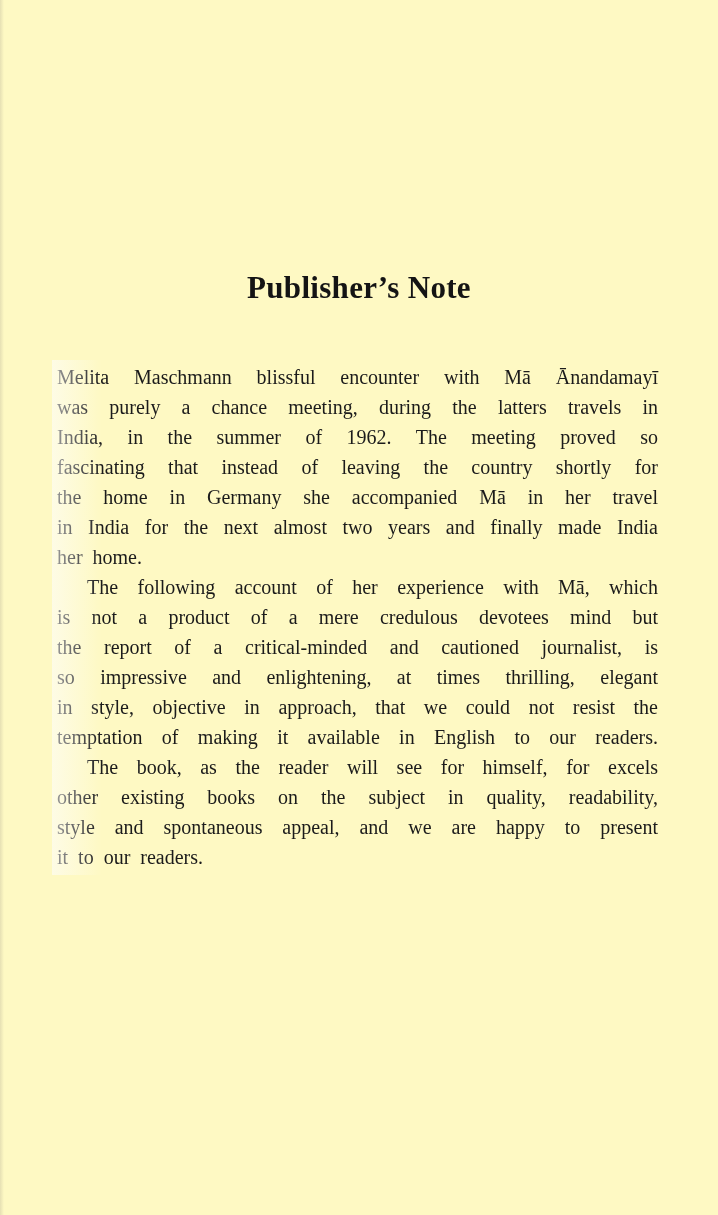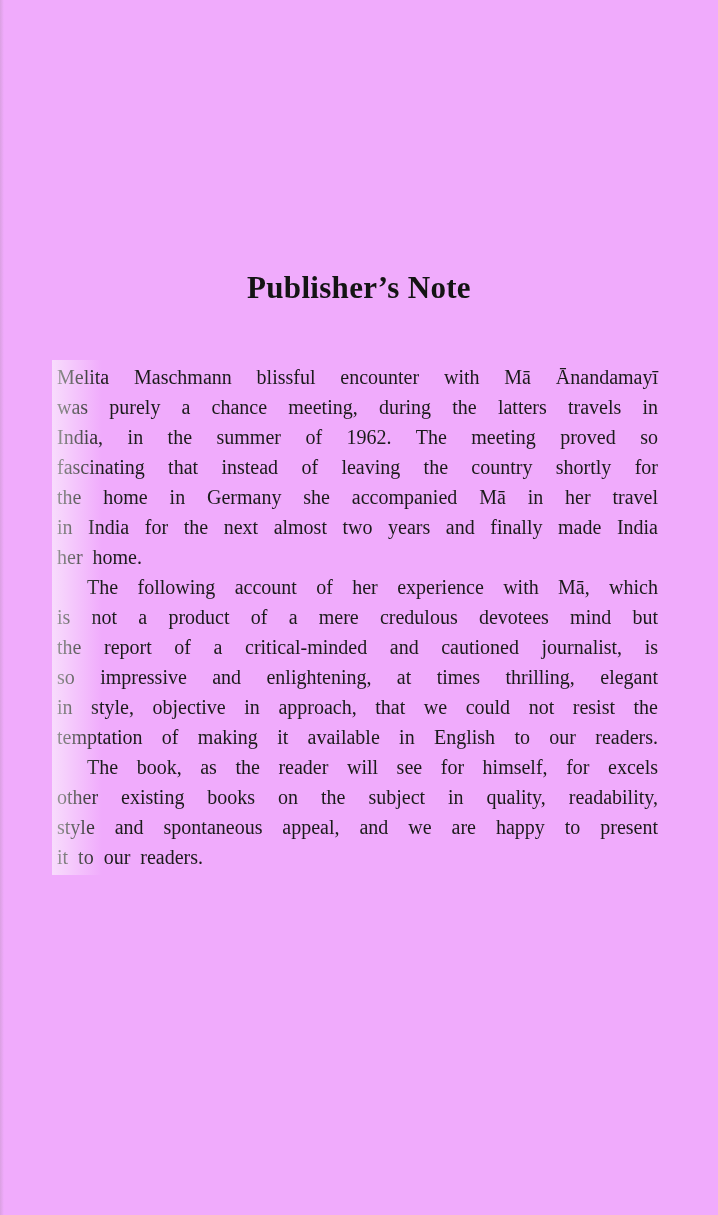--- a/index.html
+++ b/index.html
@@ -4,21 +4,21 @@
 <style>
   html, body {
     margin: 0;
     padding: 0;
     background: #ffffff;
   }
   .page {
     position: relative;
     width: 718px;
     height: 1215px;
-    background: #f0abfc;
+    background: #fef9c3;
     overflow: hidden;
     font-family: "Liberation Serif", serif;
   }
   
   .scan-edge {
     position: absolute;
     left: 0; top: 0;
     width: 4px; height: 100%;
     background: linear-gradient(to right, rgba(120,110,110,0.18), rgba(120,110,110,0));
     pointer-events: none;

